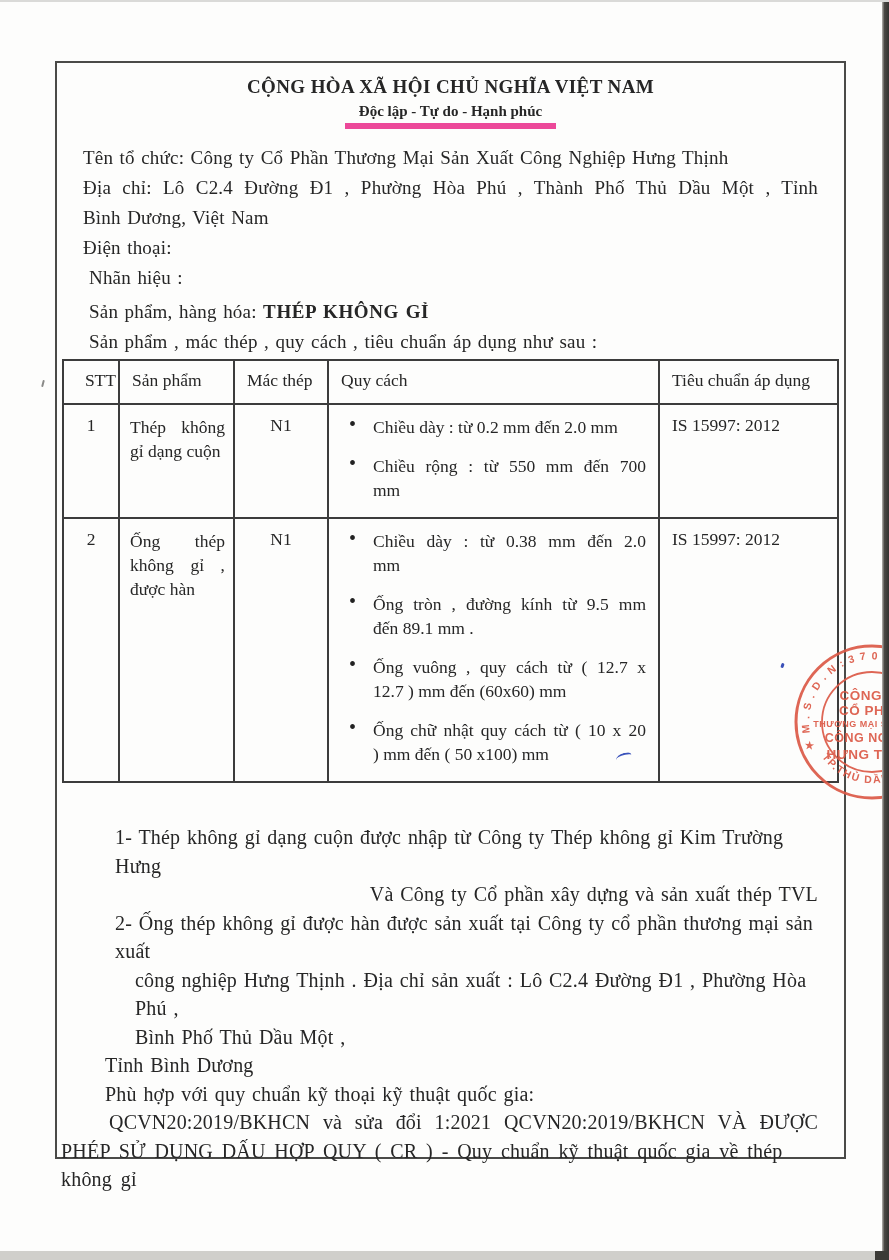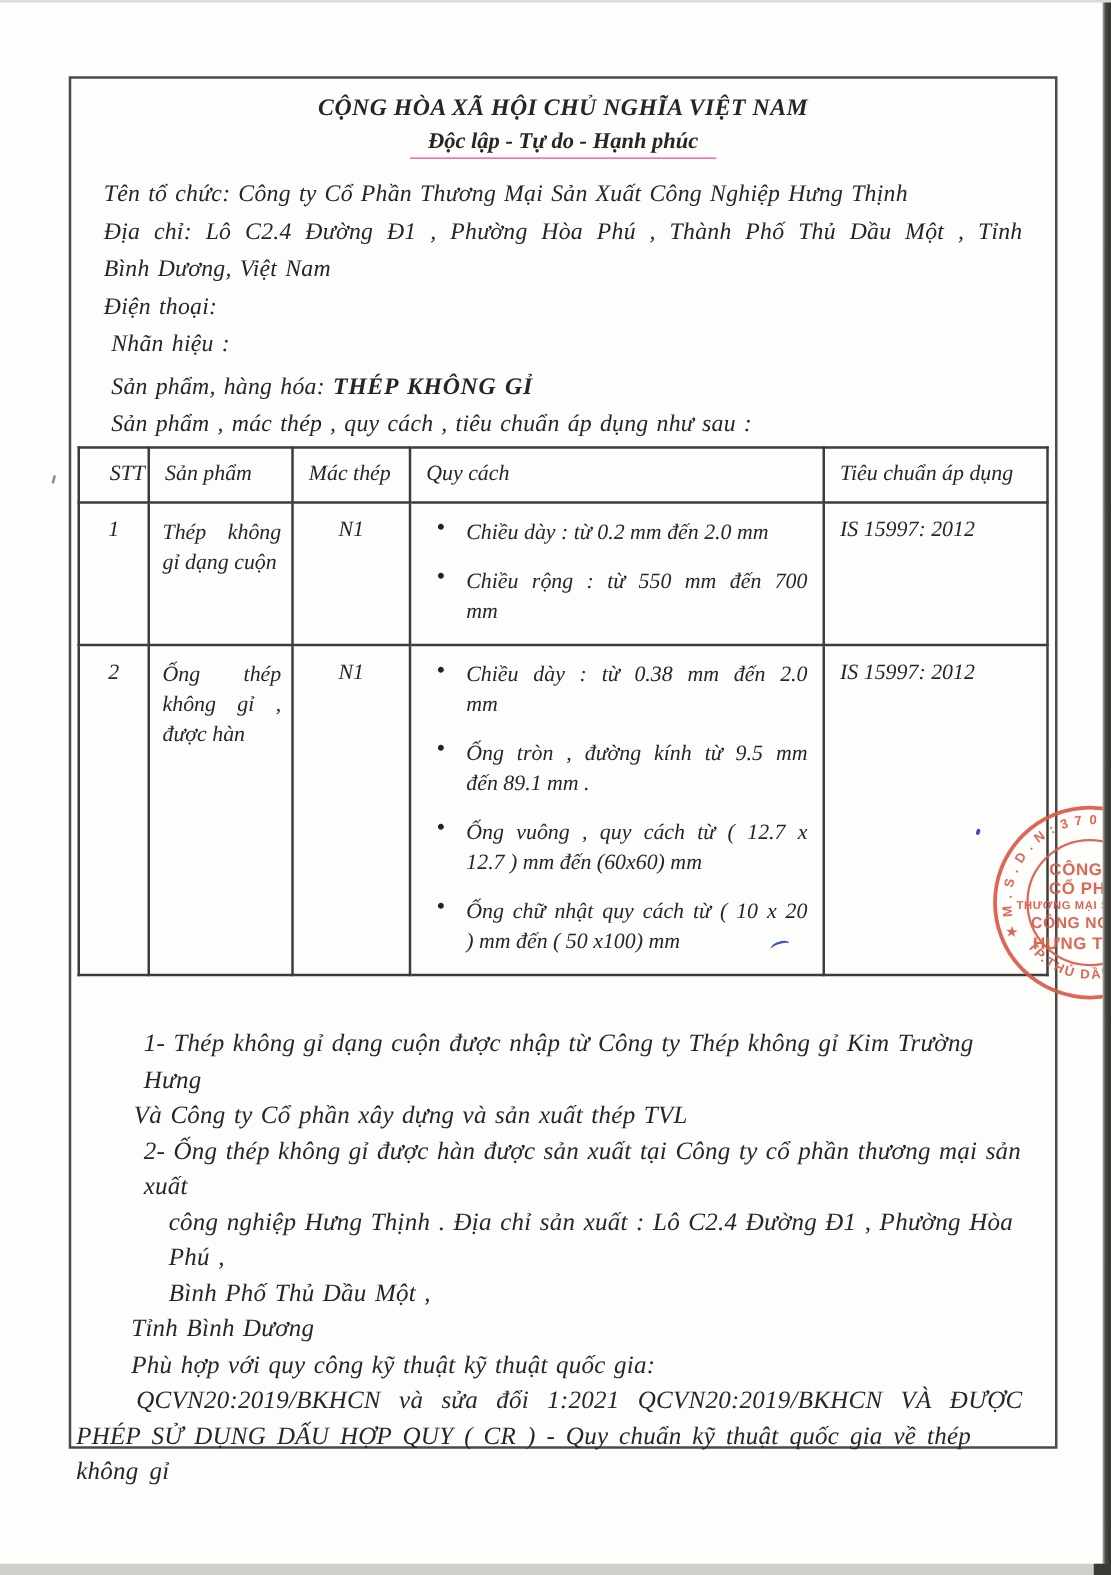--- a/index.html
+++ b/index.html
@@ -7,25 +7,25 @@
         font-family:"Liberation Serif","DejaVu Serif",serif;color:#262626;}
   
   .edge-top{position:absolute;left:0;top:0;width:889px;height:2px;background:#dadad8;z-index:55;}
   .edge-right{position:absolute;right:0;top:0;width:7px;height:1260px;z-index:50;
         background:linear-gradient(to right,#b7b5b1,#4a4844 35%,#33322f);}
   .edge-bottom{position:absolute;left:0;top:1251px;width:889px;height:9px;background:#d0cfcb;z-index:45;}
   .corner-dark{position:absolute;right:0;bottom:0;width:14px;height:9px;background:#3b3a36;z-index:60;}
 
   
   .frame{position:absolute;left:55px;top:61px;width:791px;height:1098px;border:2px solid #4a4a48;
-         box-sizing:border-box;padding:0 26px;font-style:italic;}
+         box-sizing:border-box;padding:0 26px;}
 
   .nat{margin-top:12px;text-align:center;font-weight:bold;font-size:19px;letter-spacing:.4px;line-height:24px;}
   .motto-wrap{text-align:center;margin-top:3px;}
-  .motto{display:inline-block;font-weight:bold;font-size:18px;padding:0 14px 3px 14px;border-bottom:1px solid #ec4899;}
+  .motto{display:inline-block;font-weight:bold;font-size:15px;padding:0 14px 3px 14px;border-bottom:6px solid #ec4899;}
   .doc-title{margin-top:30px;text-align:center;font-weight:bold;font-size:23px;letter-spacing:1.2px;line-height:28px;}
   .doc-no{margin-top:7px;text-align:center;font-size:19px;line-height:24px;}
 
   p{margin:0;font-size:19px;line-height:30px;letter-spacing:.2px;word-spacing:1.5px;}
   .p-org{margin-top:14px;}
   .just-line{text-align:justify;text-align-last:justify;}
   .p-ind{padding-left:6px;}
   .p-prod{margin-top:4px;}
   .bold{font-weight:bold;letter-spacing:.6px;}
 
@@ -47,21 +47,21 @@
   .spec-line{line-height:24px;width:273px;}
   .spec-lines .spec-line:not(:last-child){text-align:justify;text-align-last:justify;}
   td.std{padding-left:12px;}
   tr.r1{height:93px;}
   tr.r2{height:237px;}
 
   
   .notes{margin-top:40px;}
   .note{font-size:20px;line-height:28.5px;letter-spacing:.2px;word-spacing:1.5px;}
   .n0,.n2{padding-left:32px;}
-  .n1{padding-left:24px;}
+  .n1{padding-left:24px;text-align:right;}
   .n3,.n4{padding-left:52px;}
   .n5,.n6{padding-left:22px;}
   .n7{padding-left:26px;text-align:justify;text-align-last:justify;word-spacing:4px;}
   .n8{margin-left:-22px;word-spacing:3.5px;}
 
   
   .stamp{position:absolute;left:772px;top:632px;z-index:30;opacity:.92;}
   .stamp text{font-family:"Liberation Sans","DejaVu Sans",sans-serif;fill:#dc5a47;font-weight:bold;}
   .ring-text{font-size:10.5px;letter-spacing:1px;}
   .star-g{font-size:12px;}
@@ -169,21 +169,21 @@
     </tbody>
       </table>
 
     <div class="notes">
       <div class="note n0">1-  Thép không gỉ dạng cuộn được nhập từ Công ty Thép không gỉ Kim Trường Hưng</div>
       <div class="note n1">Và Công ty Cổ phần xây dựng và sản xuất thép TVL</div>
       <div class="note n2">2-  Ống thép không gỉ được hàn được sản xuất tại Công ty cổ phần thương mại sản xuất</div>
       <div class="note n3">công nghiệp Hưng Thịnh . Địa chỉ sản xuất : Lô C2.4 Đường Đ1 , Phường Hòa Phú ,</div>
       <div class="note n4">Bình Phố Thủ Dầu Một ,</div>
       <div class="note n5">Tỉnh Bình Dương</div>
-      <div class="note n6">Phù hợp với quy công kỹ thuật kỹ thuật quốc gia:</div>
+      <div class="note n6">Phù hợp với quy chuẩn kỹ thoại kỹ thuật quốc gia:</div>
       <div class="note n7">QCVN20:2019/BKHCN  và  sửa  đổi  1:2021  QCVN20:2019/BKHCN  VÀ  ĐƯỢC</div>
       <div class="note n8">PHÉP SỬ DỤNG DẤU HỢP QUY ( CR ) -  Quy chuẩn kỹ thuật quốc gia về thép không gỉ</div>
     </div>
   </div>
 
   <svg class="stamp" width="200" height="180" viewBox="0 0 200 180">
     <g fill="none" stroke="#dc5a47">
       <circle cx="100" cy="90" r="76" stroke-width="3"></circle>
       <circle cx="100" cy="90" r="50" stroke-width="1.8"></circle>
     </g>

